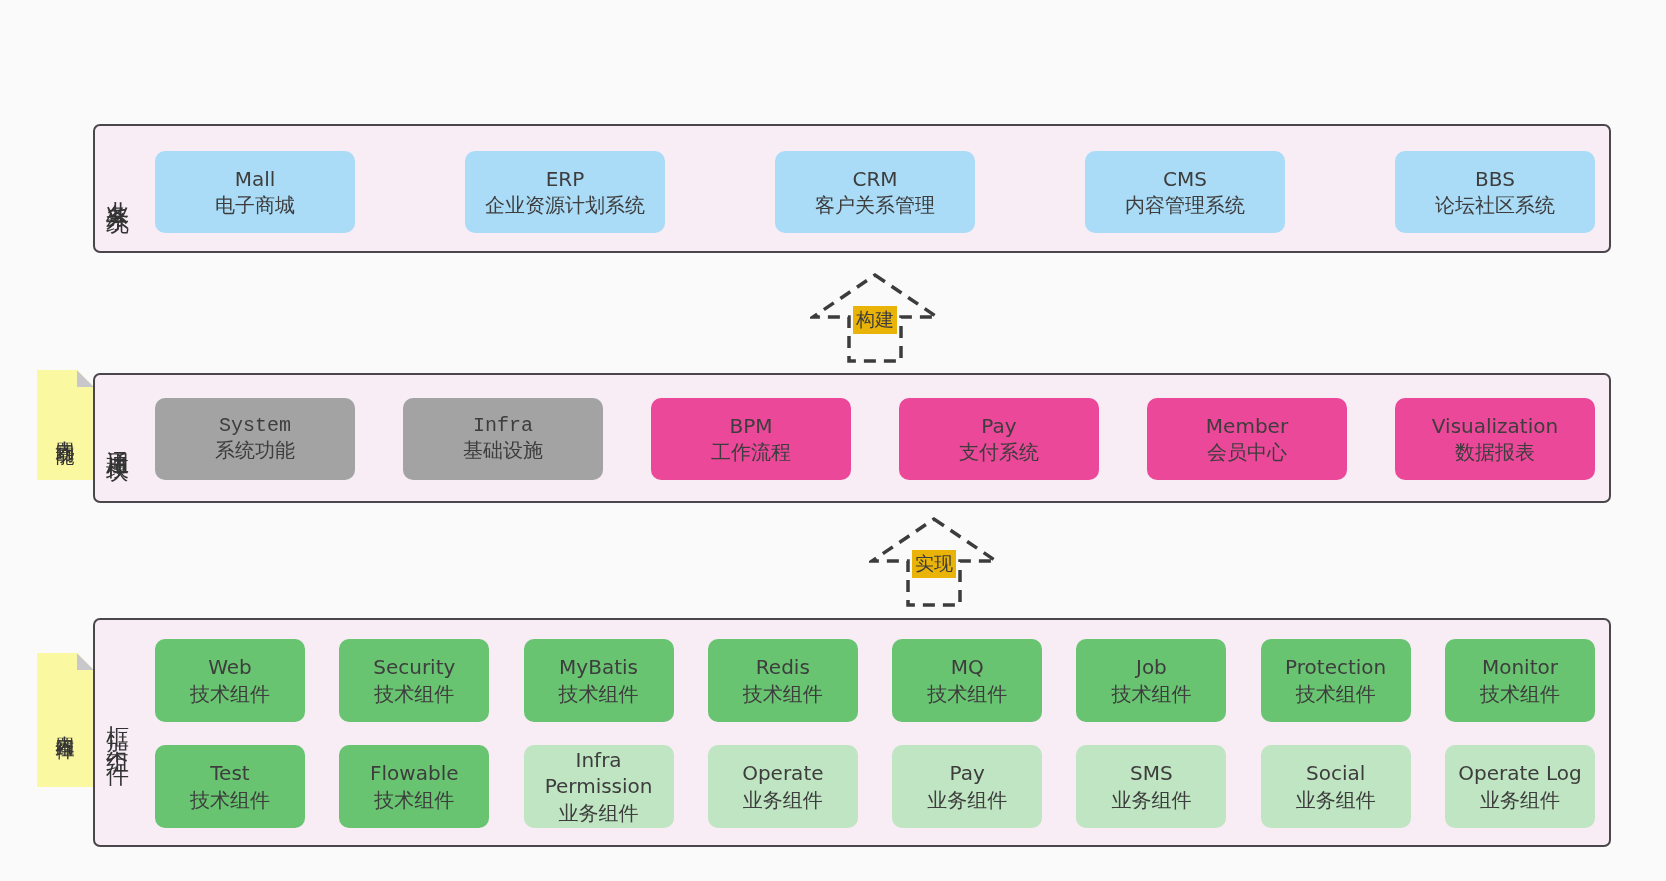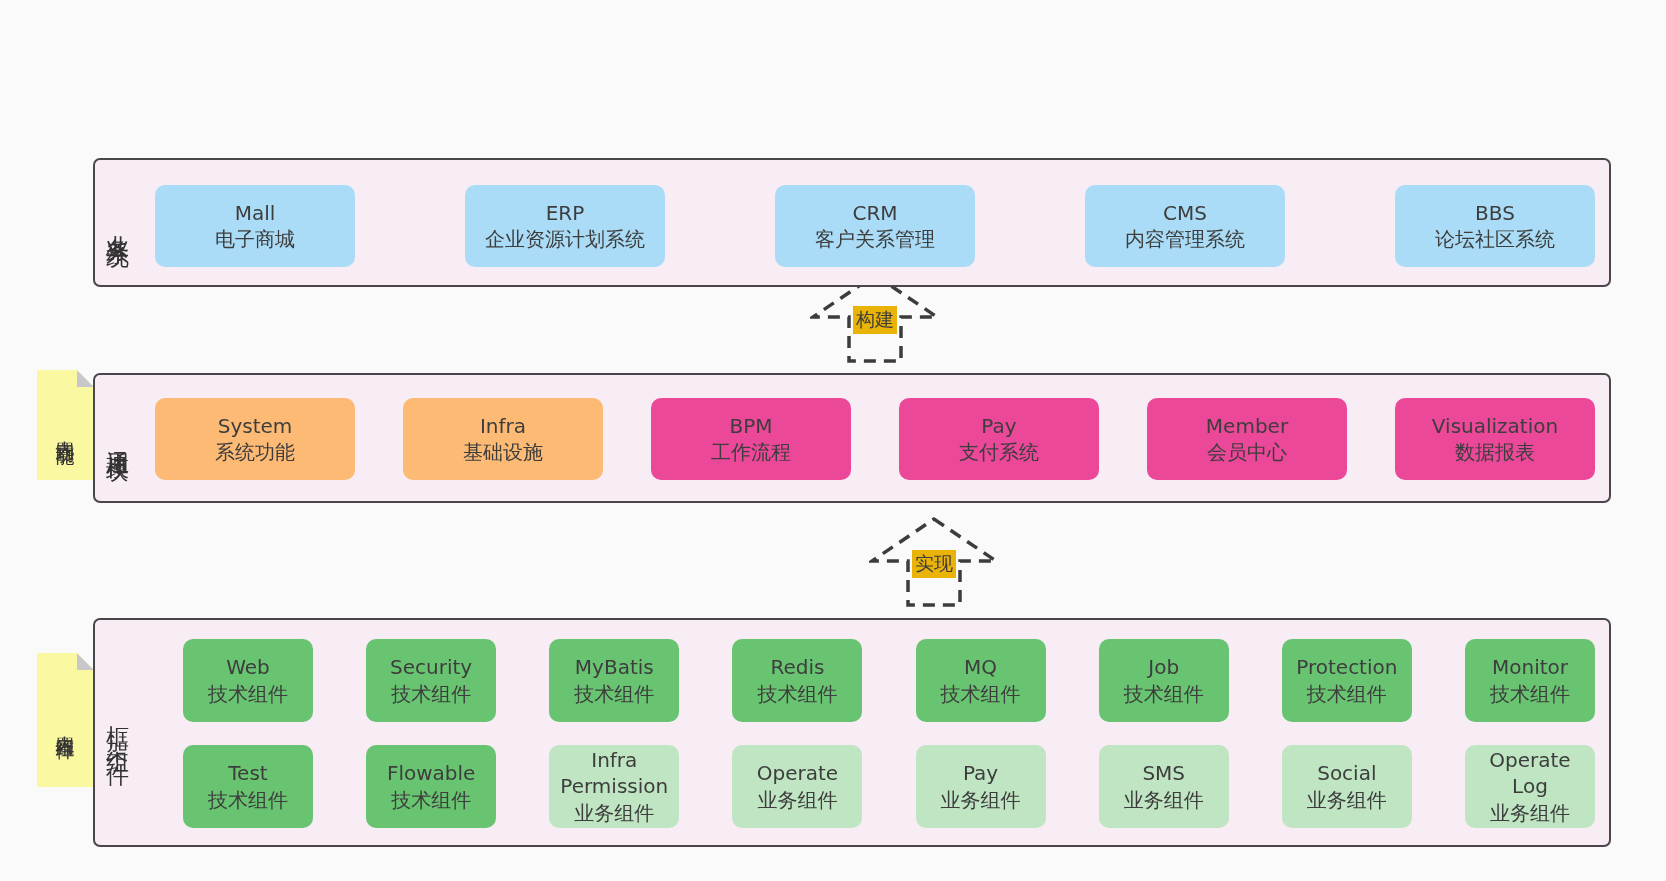--- a/index.html
+++ b/index.html
@@ -7,21 +7,21 @@
     width:1666px;height:881px;position:relative;overflow:hidden;
     background:#fafafa;
     font-family:"DejaVu Sans","Liberation Sans",sans-serif;
     color:#3d3d3d;
   }
   .panel{
     position:absolute;left:93px;width:1518px;
     background:#f8ecf5;border:2px solid #4a464b;border-radius:7px;
     box-sizing:border-box;z-index:2;
   }
-  .panel-1{top:124px;height:129px;margin-top:34px;}
+  .panel-1{top:124px;height:129px;}
   .panel-2{top:373px;height:130px;}
   .panel-3{top:618px;height:229px;}
   .panel-label{
     position:absolute;left:11px;top:50%;transform:translateY(-50%);
     writing-mode:vertical-rl;text-orientation:upright;
     font-size:23px;color:#333;letter-spacing:3px;line-height:1;
   }
   .panel-3 .panel-label{letter-spacing:13px;}
   .boxrow{
     position:absolute;left:60px;right:14px;
@@ -30,23 +30,23 @@
   .panel-1 .boxrow{top:25px;}
   .panel-2 .boxrow{top:23px;}
   .panel-3 .boxrow.r1{top:19px;}
   .panel-3 .boxrow.r2{top:125px;}
   .box{
     border-radius:10px;display:flex;flex-direction:column;
     align-items:center;justify-content:center;text-align:center;
     font-size:20px;line-height:1.32;box-sizing:border-box;padding:2px 4px;
   }
   .box-wide{width:200px;height:82px;}
-  .box-small{width:130px;height:83px;margin-left:28px;}
+  .box-small{width:150px;height:83px;}
   .c-blue{background:#abdcf7;}
-  .c-red{background:#fdba74;}
+  .c-red{background:#a3a3a3;font-family:Liberation Mono, monospace;}
   .c-pink{background:#ec4899;}
   .c-gdark{background:#69c471;}
   .c-glight{background:#bfe5c2;}
   .sticky{
     position:absolute;left:37px;width:57px;background:#fbf8a2;z-index:1;
     clip-path:polygon(0 0,calc(100% - 17px) 0,100% 17px,100% 100%,0 100%);
     display:flex;align-items:center;justify-content:center;
   }
   .sticky-1{top:370px;height:110px;}
   .sticky-2{top:653px;height:134px;}

